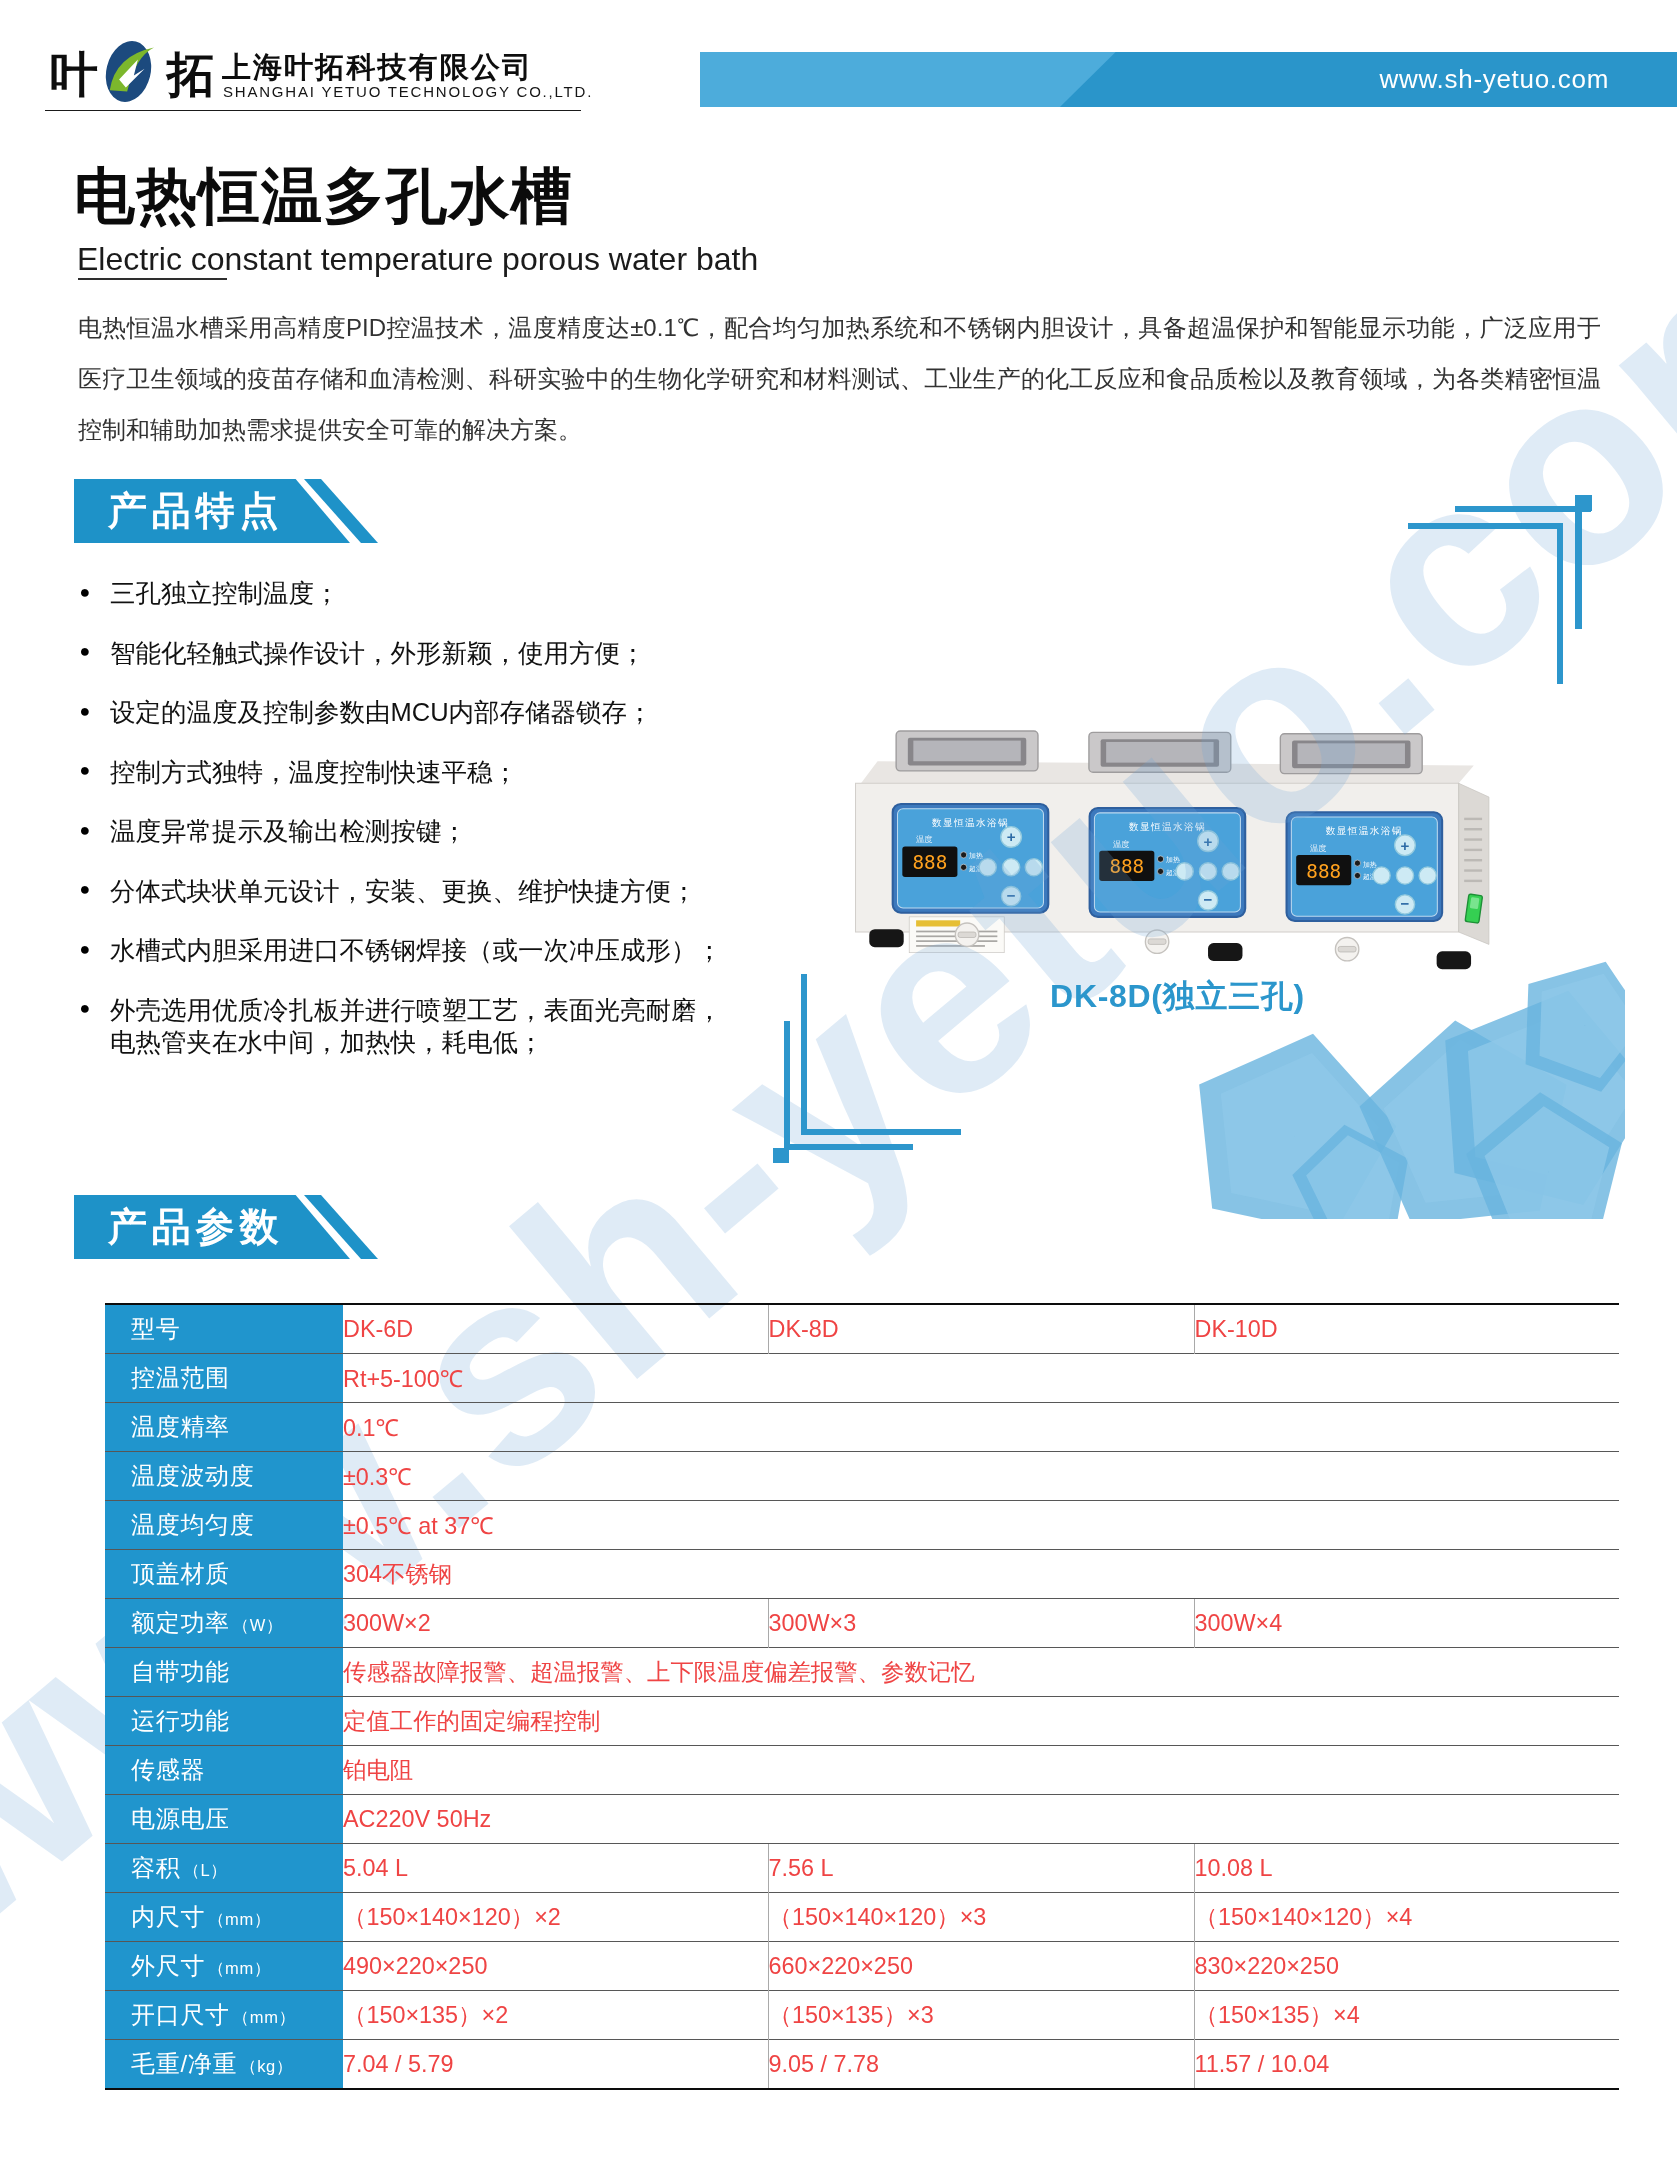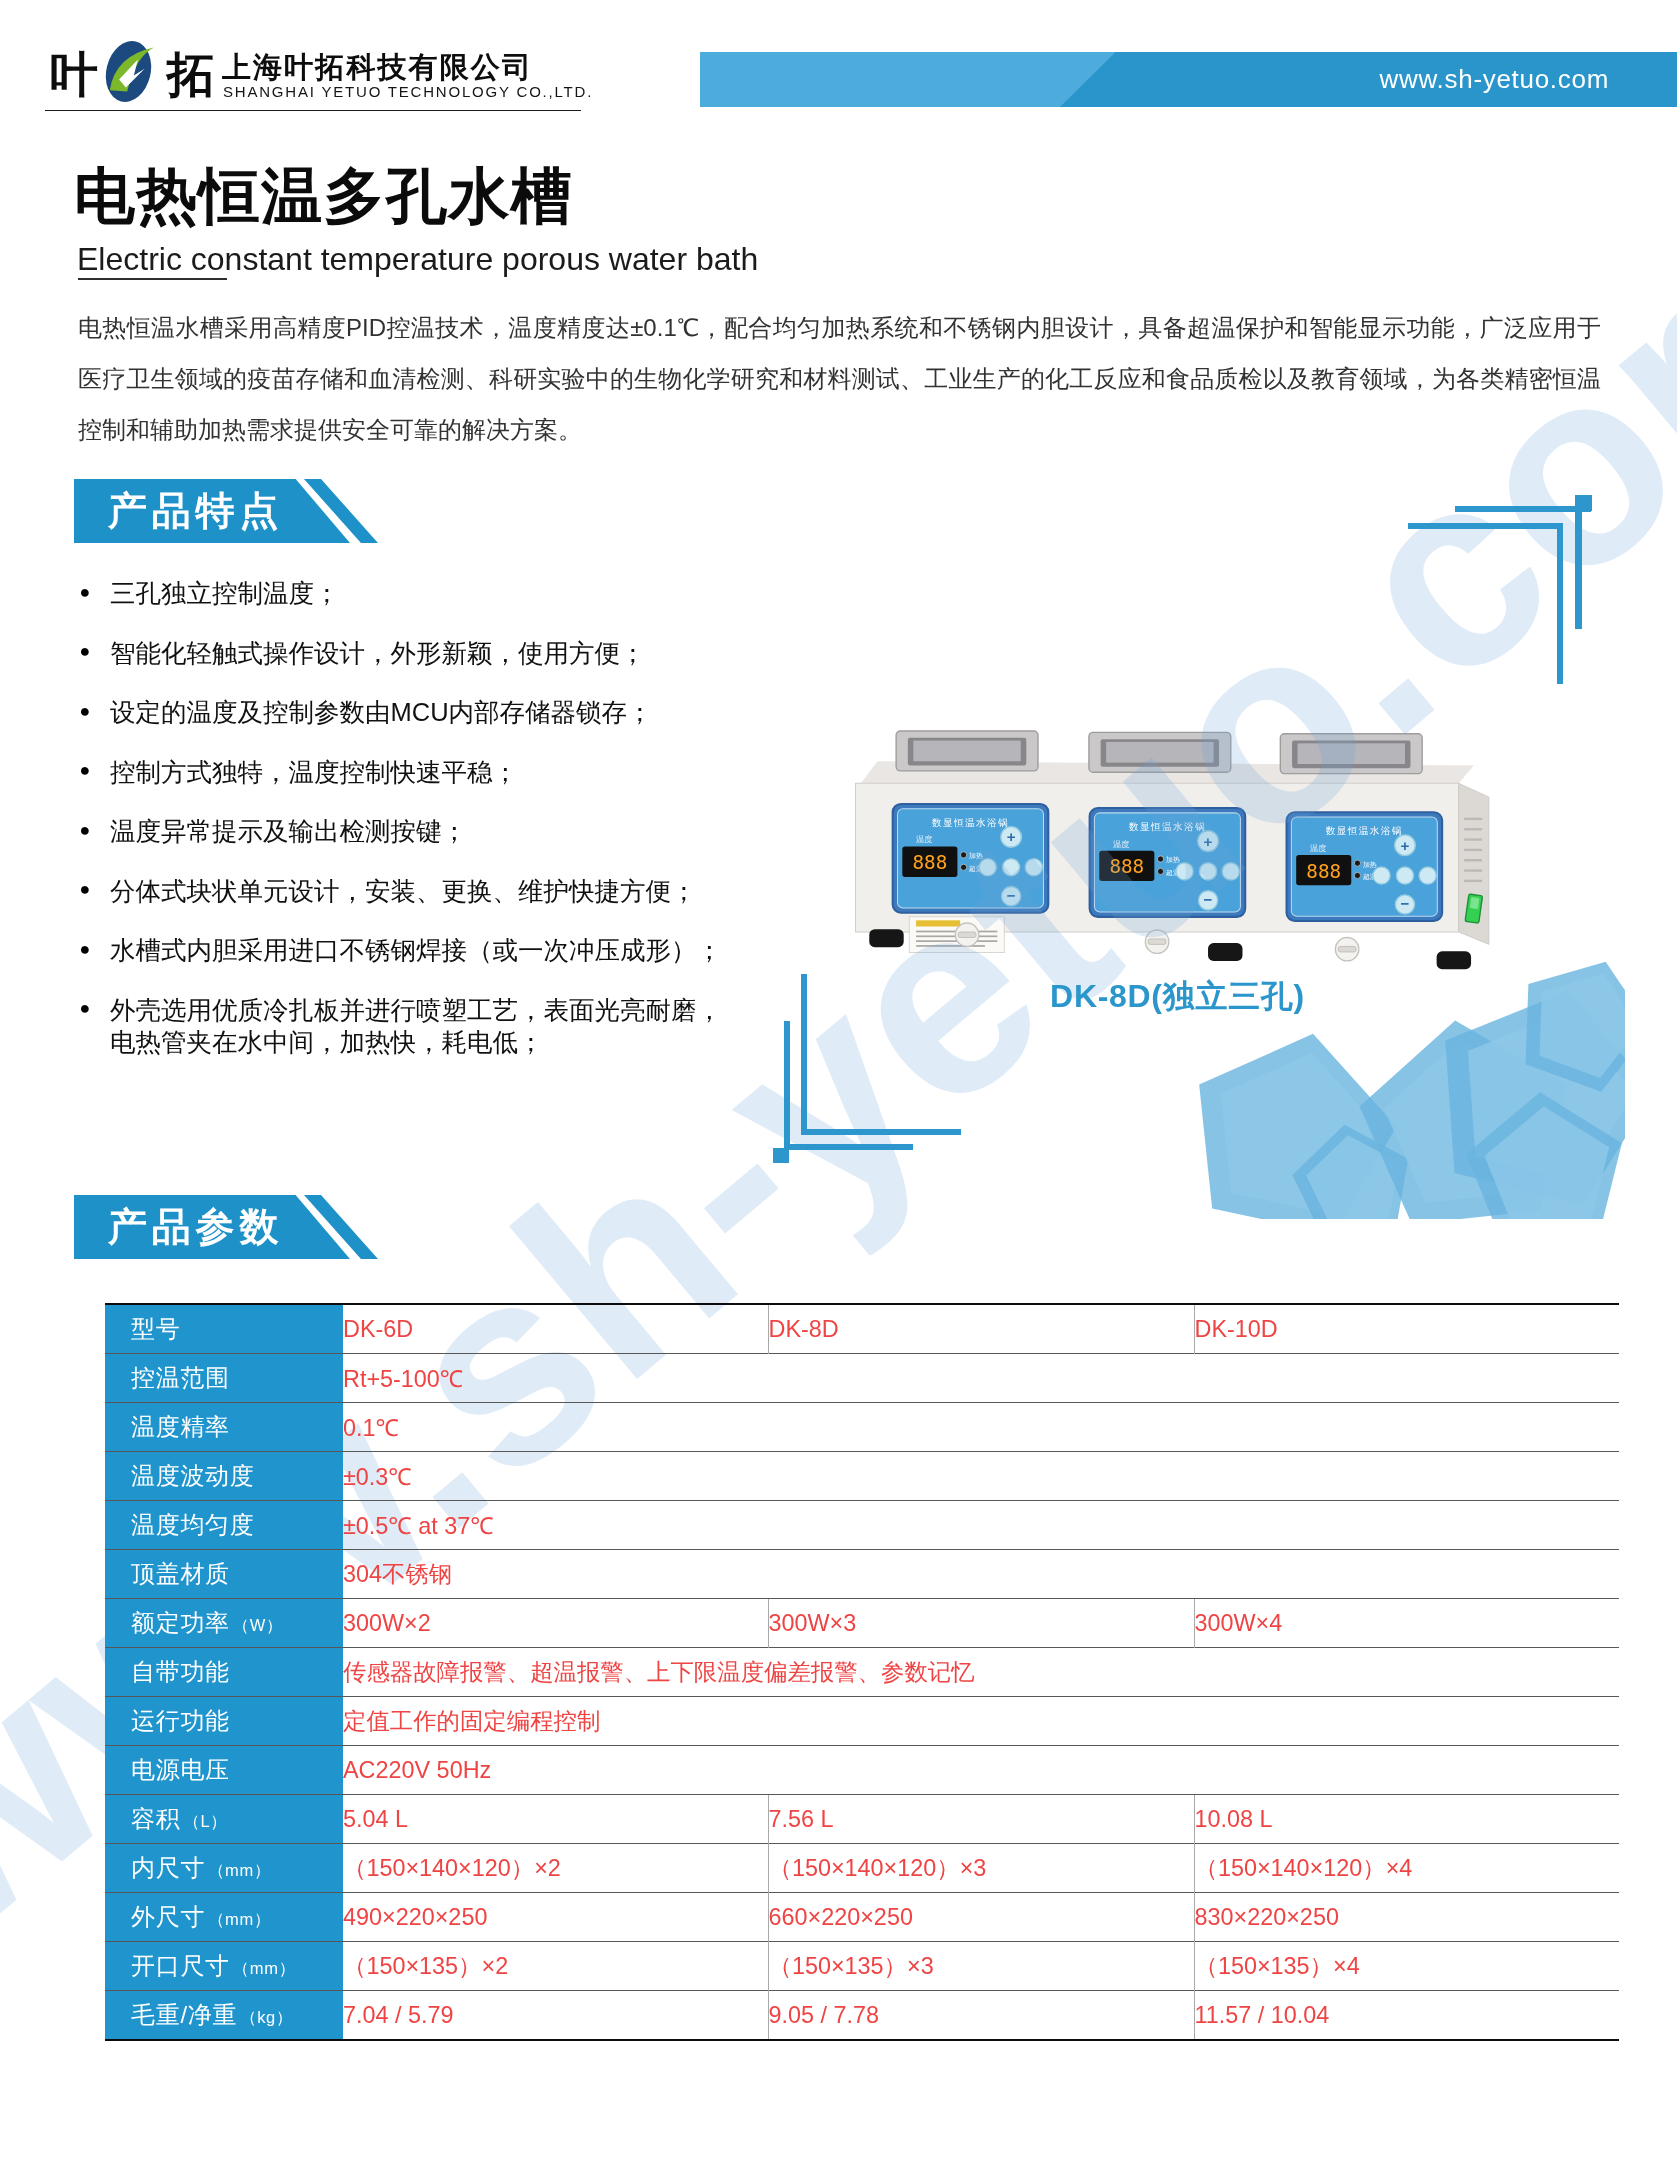--- a/index.html
+++ b/index.html
@@ -312,20 +312,24 @@
       </tr>
       <tr>
         <th><span>自带功能</span></th>
         <td colspan="3">传感器故障报警、超温报警、上下限温度偏差报警、参数记忆</td>
       </tr>
       <tr>
         <th><span>运行功能</span></th>
         <td colspan="3">定值工作的固定编程控制</td>
       </tr>
       <tr>
+        <th><span>传感器</span></th>
+        <td colspan="3">铂电阻</td>
+      </tr>
+      <tr>
         <th><span>电源电压</span></th>
         <td colspan="3">AC220V 50Hz</td>
       </tr>
       <tr>
         <th><span>容积</span><span class="unit">（L）</span></th>
         <td>5.04 L</td>
         <td>7.56 L</td>
         <td>10.08 L</td>
       </tr>
       <tr>

